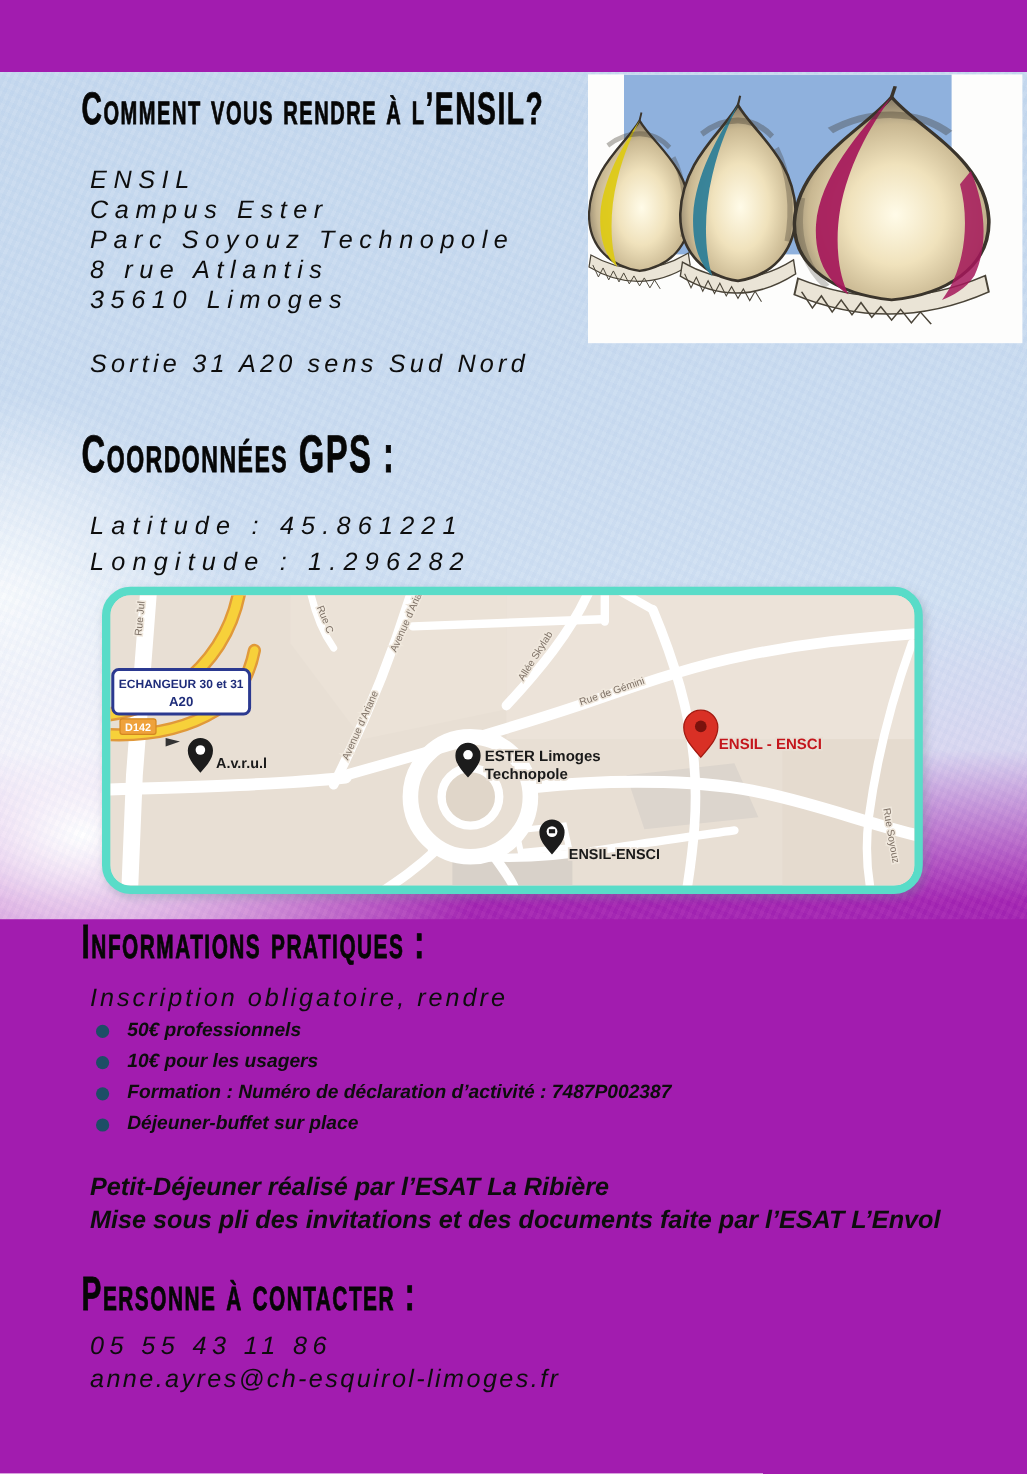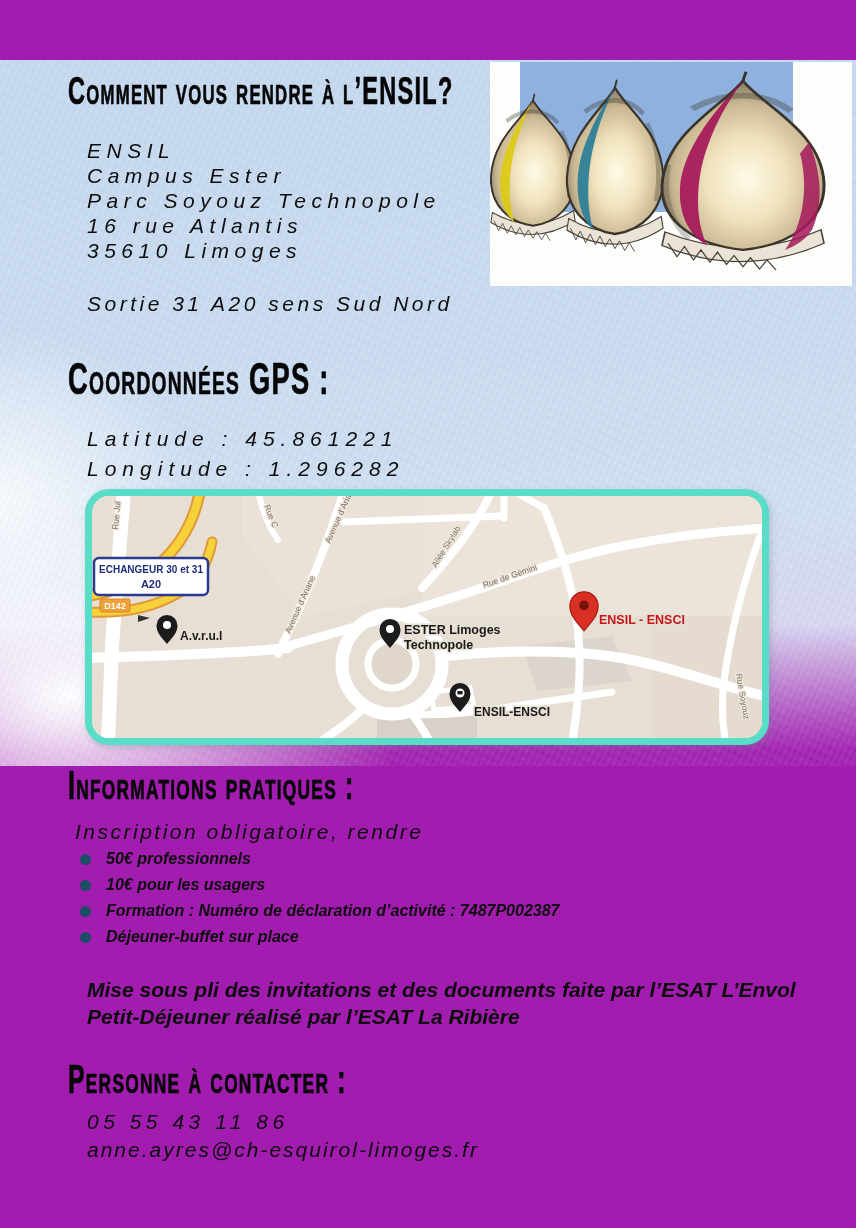--- a/index.html
+++ b/index.html
@@ -20,21 +20,21 @@
   
   .hd{position:absolute;left:68px;margin:0;font-weight:700;font-variant:small-caps;
       letter-spacing:2px;color:#060606;transform:scaleX(.62);transform-origin:left top;
       -webkit-text-stroke:.7px #060606;white-space:nowrap;line-height:1.05;}
   .hd.title{top:72px;font-size:38px;}
   .hd.gps{top:356px;font-size:44px;}
   .hd.info{top:764px;font-size:40px;}
   .hd.pers{top:1058px;font-size:40px;}
 
   .blk{position:absolute;left:75px;font-style:italic;white-space:nowrap;}
-  .blk .line{display:block;margin-left:12px;}
+  .blk .line{display:block;}
   .address{top:138px;font-size:21px;line-height:25px;letter-spacing:5.5px;}
   .exits{top:291px;font-size:21px;line-height:25px;letter-spacing:3.5px;text-align:right;}
   .coords{top:424px;font-size:21px;line-height:30px;letter-spacing:6px;}
   .intro{top:820px;font-size:21px;letter-spacing:2.5px;}
   .notes{top:976px;font-size:21px;line-height:27px;font-weight:700;letter-spacing:0;}
   .contact{top:1108px;font-size:21px;line-height:28px;}
   .contact .name{letter-spacing:5.5px;}
   .contact .phone{letter-spacing:4.5px;}
   .contact .email{letter-spacing:2px;}
 
@@ -105,21 +105,21 @@
       </g>
     </svg>
   </div>
 
   <h1 class="hd title">Comment vous rendre à l’ENSIL?</h1>
 
   <div class="blk address">
     <span class="line">ENSIL</span>
     <span class="line">Campus Ester</span>
     <span class="line">Parc Soyouz Technopole</span>
-    <span class="line">16 rue Atlantis</span>
+    <span class="line">8 rue Atlantis</span>
     <span class="line">35610 Limoges</span>
   </div>
 
   <div class="blk exits">
     <span class="line">Sortie 31 A20 sens Sud Nord</span>
   </div>
 
   <h2 class="hd gps">Coordonnées GPS :</h2>
 
   <div class="blk coords">
@@ -221,22 +221,22 @@
   <div class="blk intro">Inscription obligatoire, rendre</div>
 
   <ul class="bullets">
     <li>50€ professionnels</li>
     <li>10€ pour les usagers</li>
     <li>Formation : Numéro de déclaration d’activité : 7487P002387</li>
     <li>Déjeuner-buffet sur place</li>
   </ul>
 
   <div class="blk notes">
+    <span class="line">Petit-Déjeuner réalisé par l’ESAT La Ribière</span>
     <span class="line">Mise sous pli des invitations et des documents faite par l’ESAT L’Envol</span>
-    <span class="line">Petit-Déjeuner réalisé par l’ESAT La Ribière</span>
   </div>
 
   <h2 class="hd pers">Personne à contacter :</h2>
 
   <div class="blk contact">
     <span class="line phone">05 55 43 11 86</span>
     <span class="line email">anne.ayres@ch-esquirol-limoges.fr</span>
   </div>
 </div>
 

